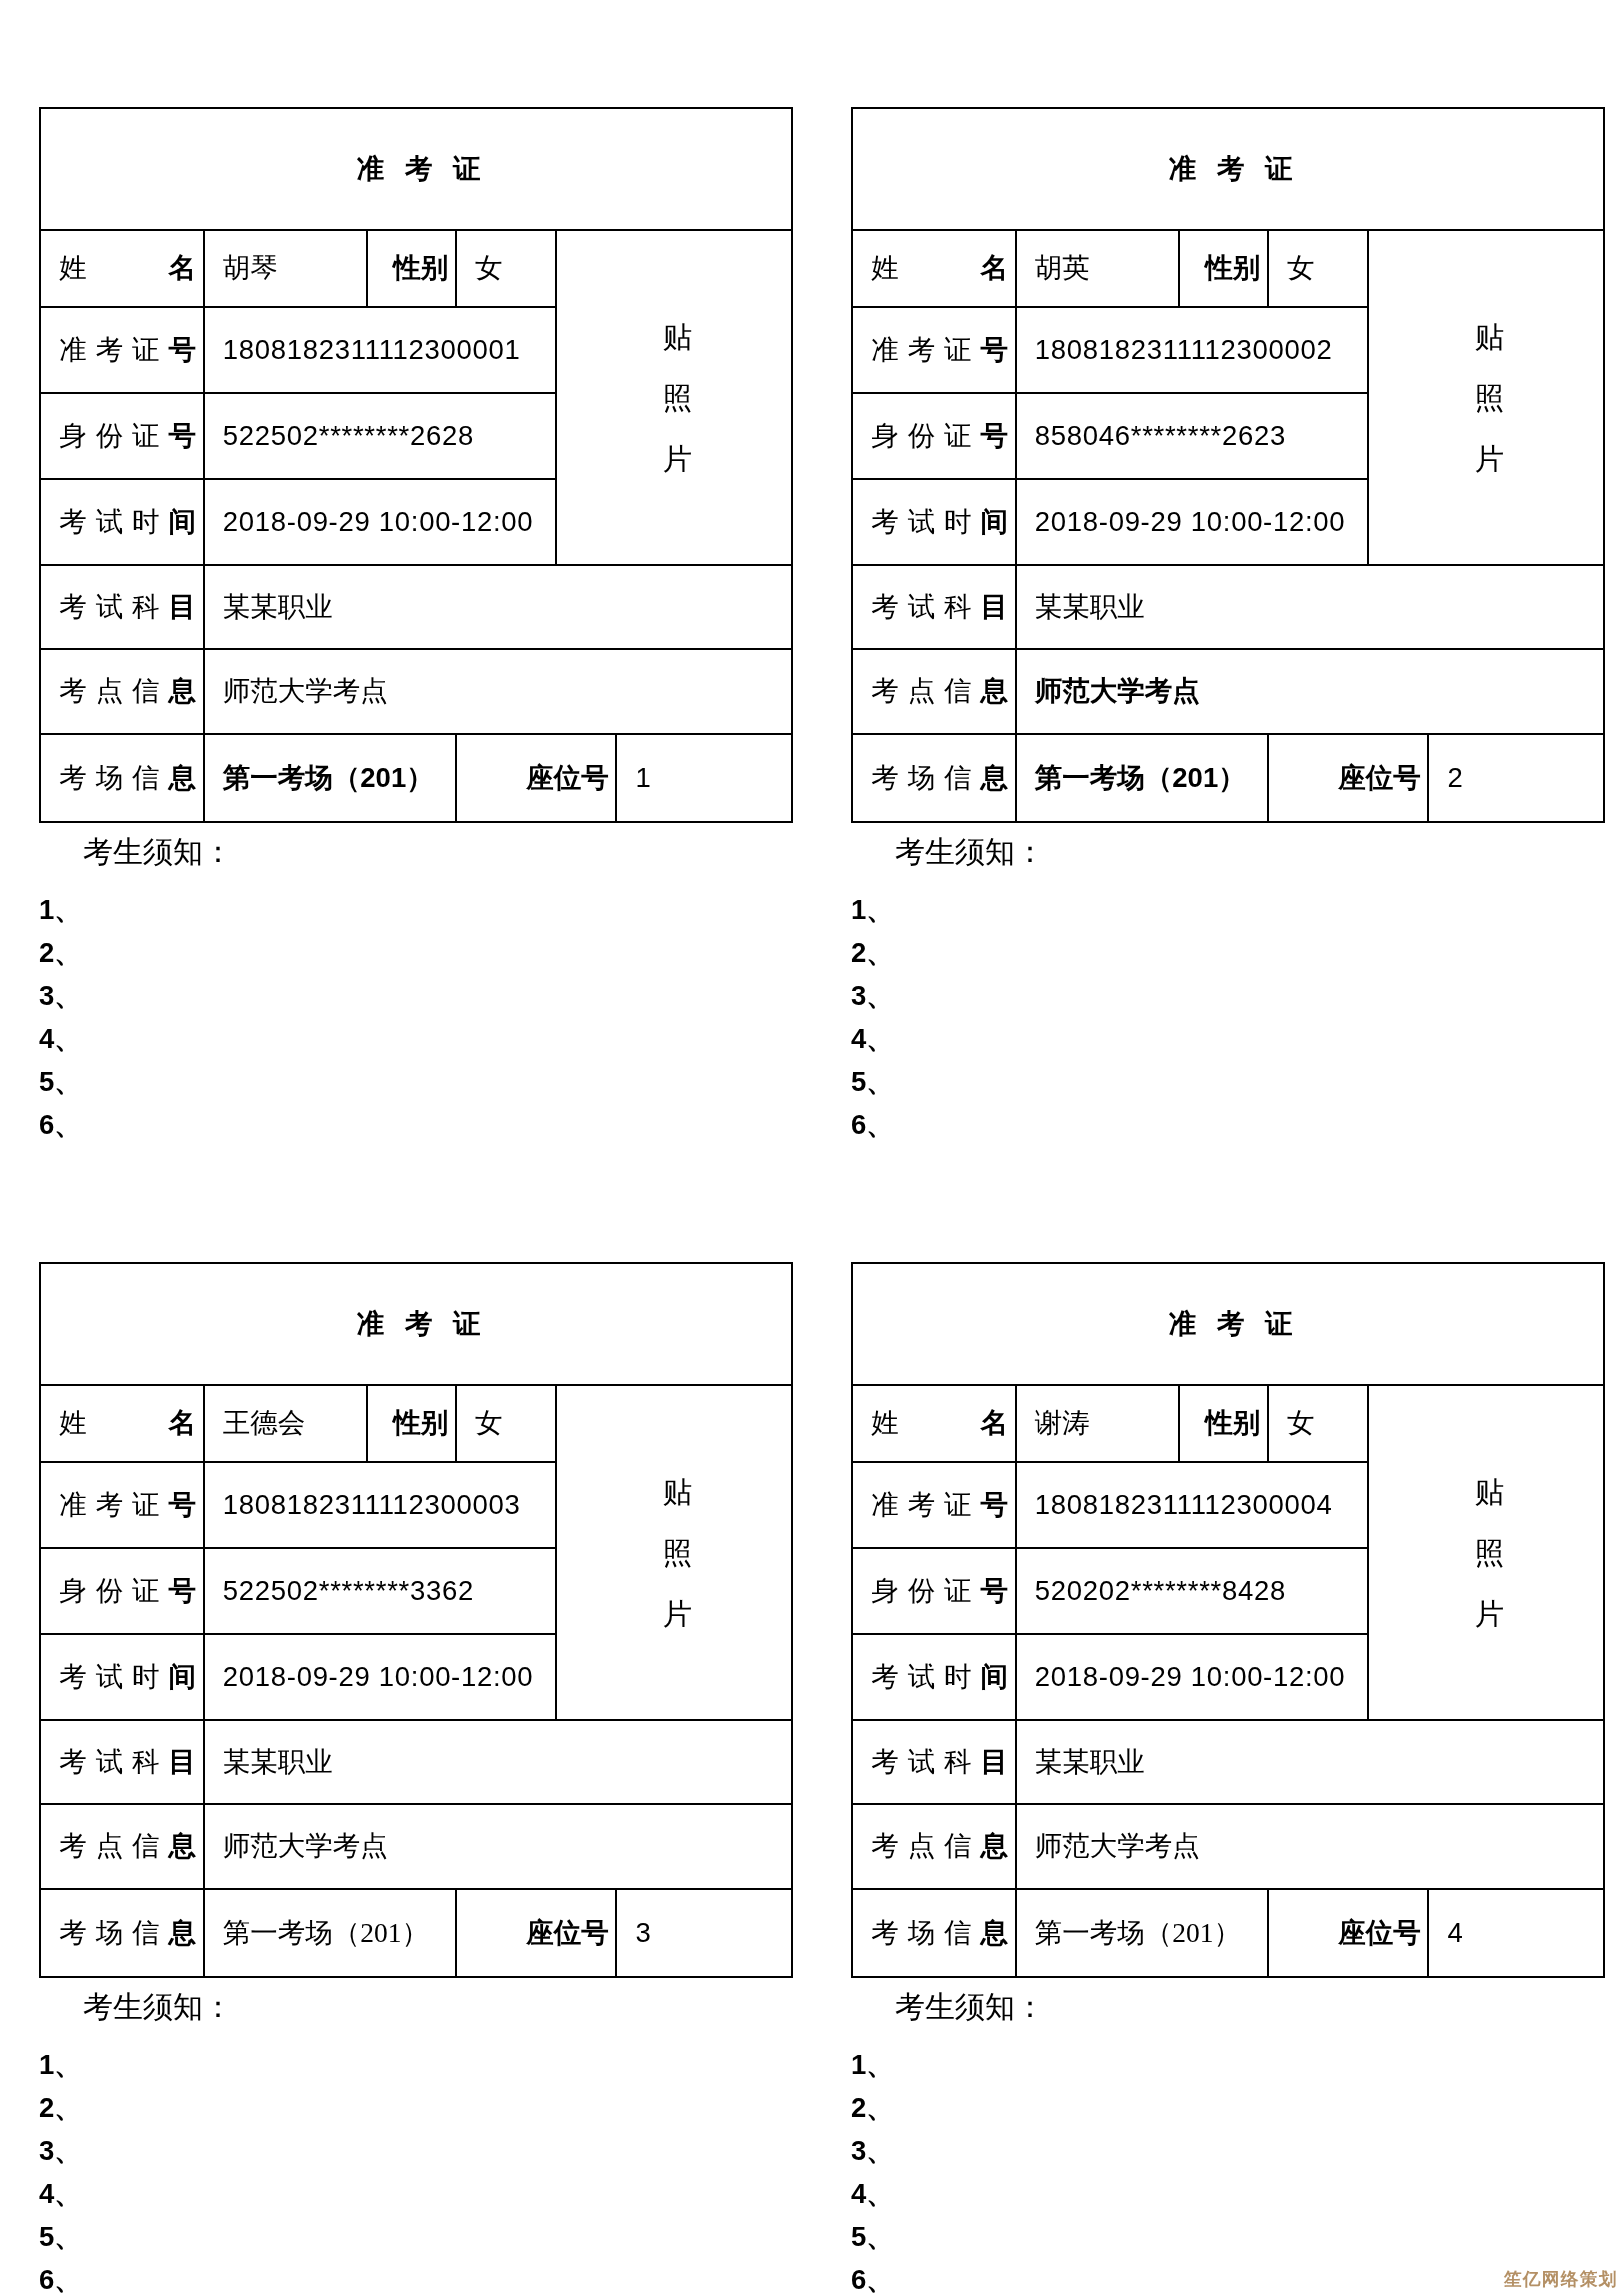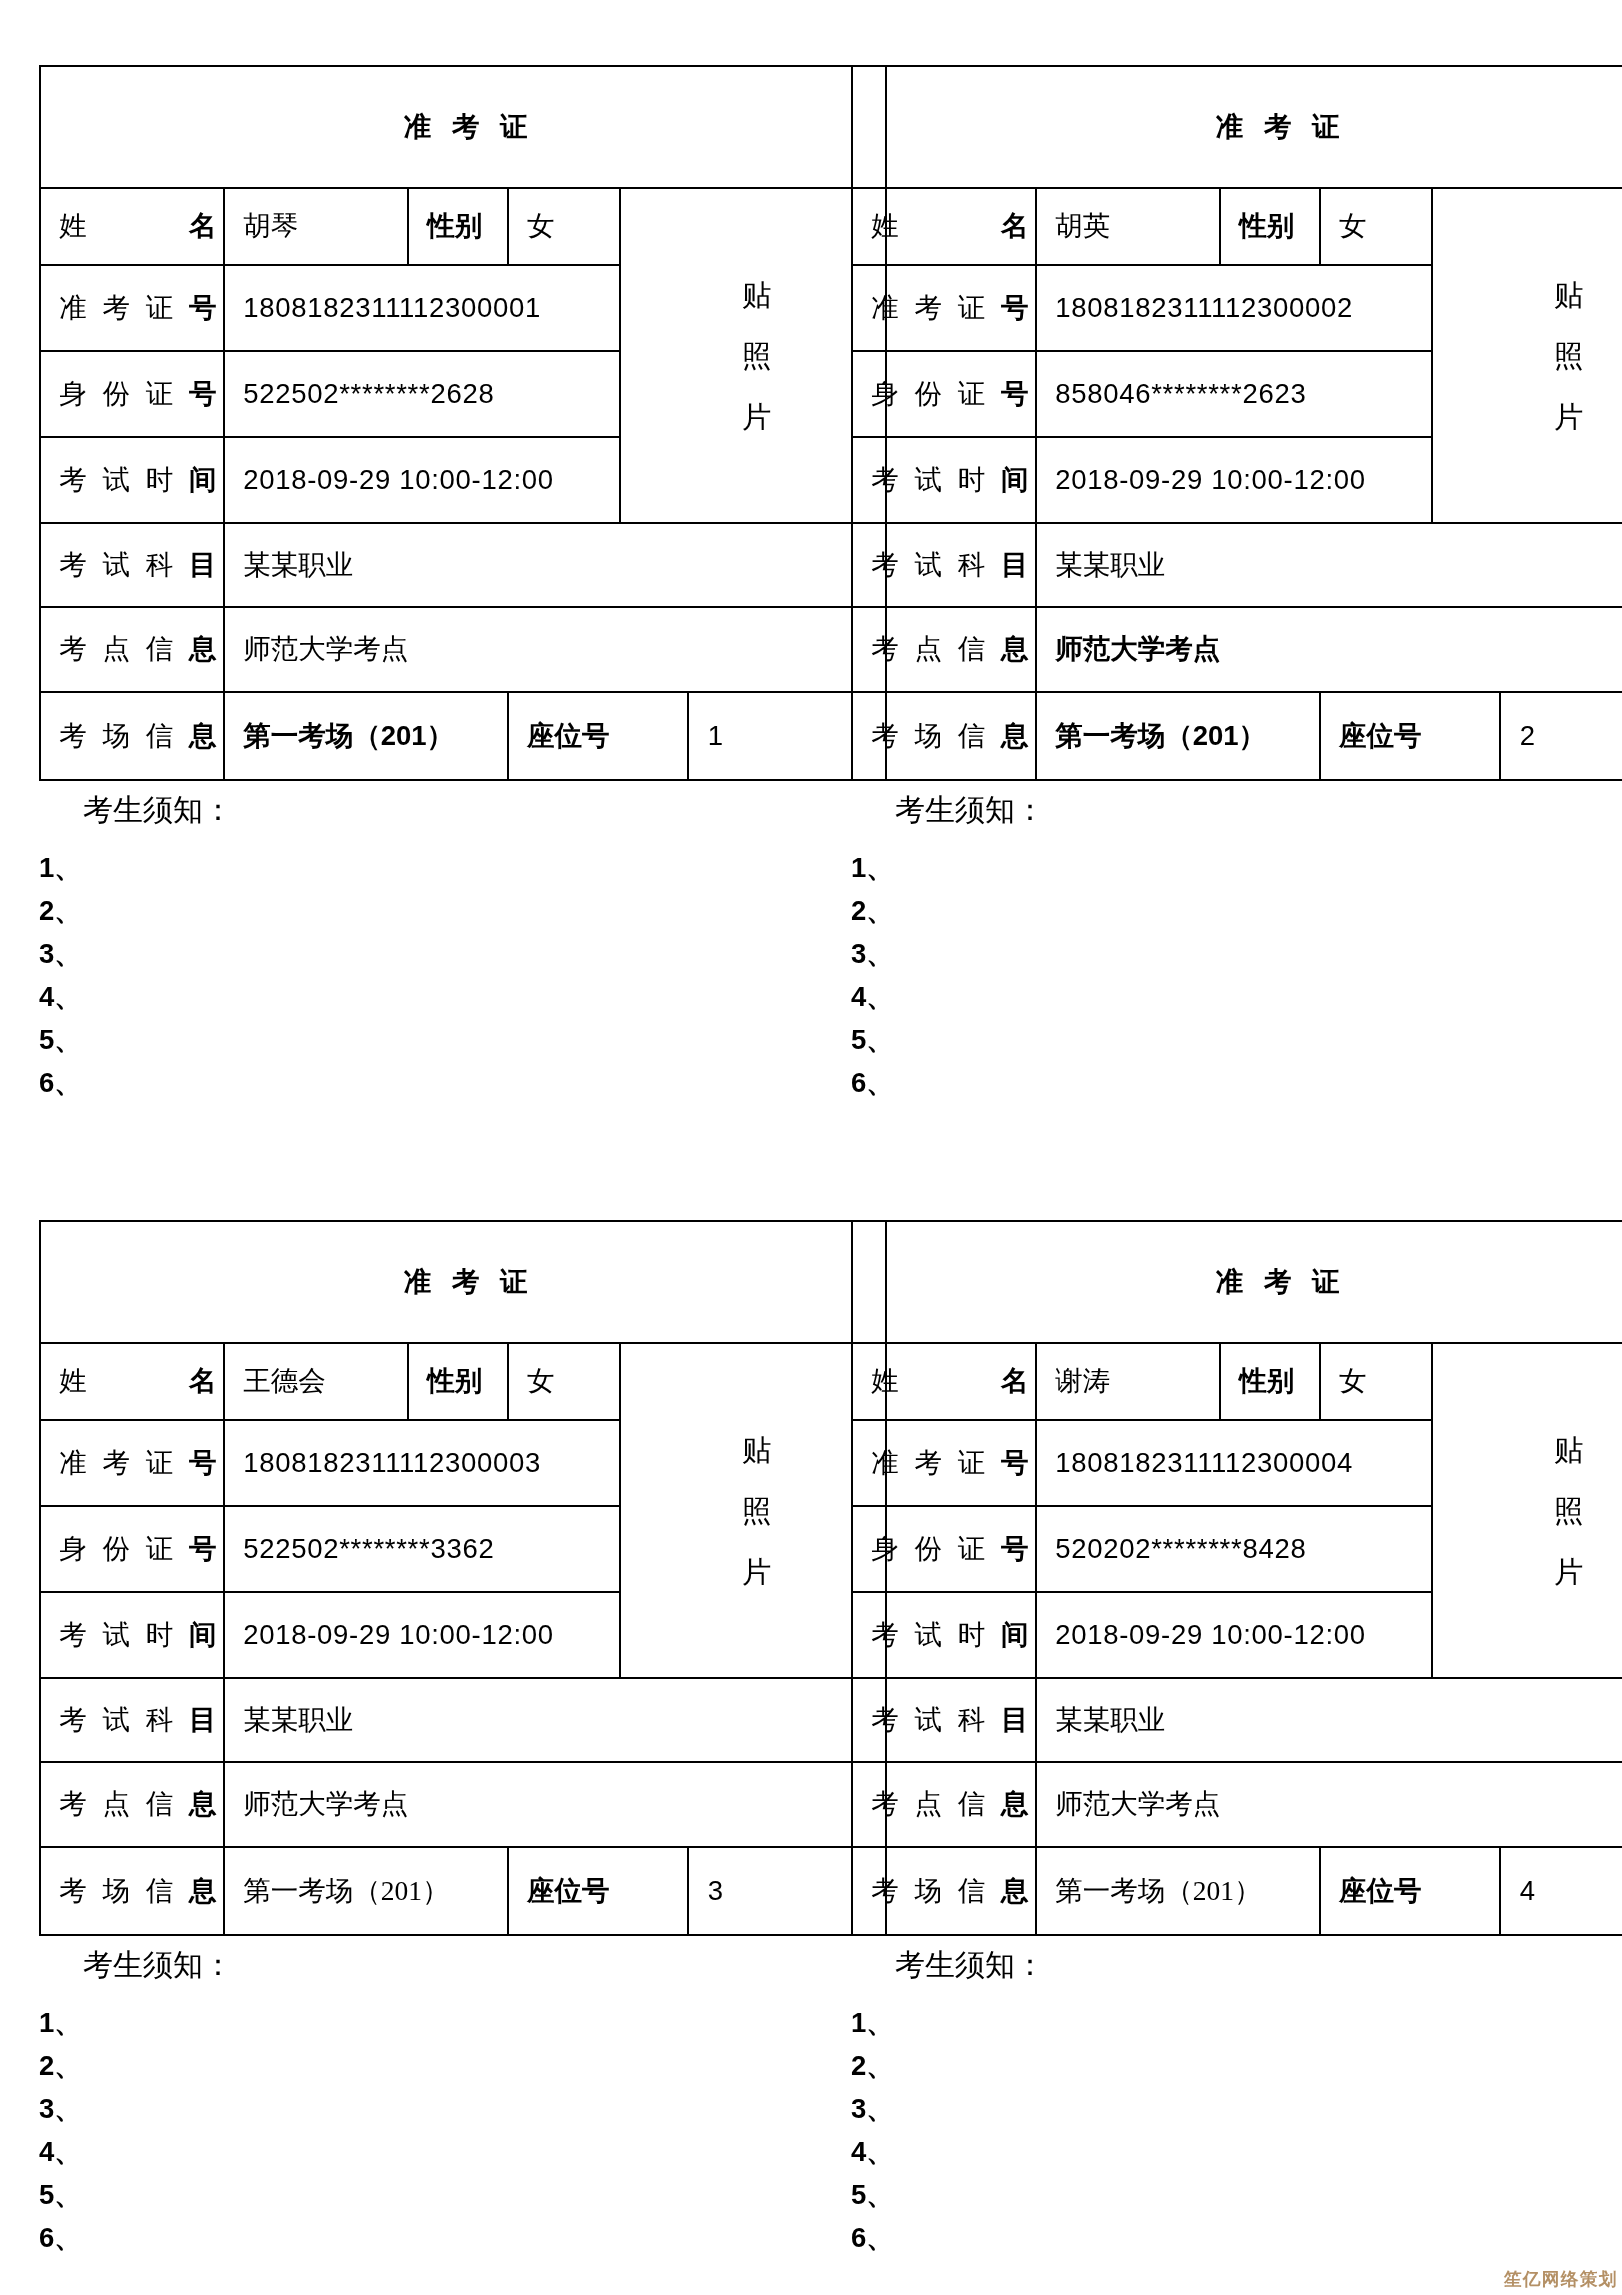--- a/index.html
+++ b/index.html
@@ -13,21 +13,22 @@
   }
   .ticket-block{position:absolute;width:750px;}
   #tblock1{left:39px;top:65px;}
   #tblock2{left:851px;top:65px;}
   #tblock3{left:39px;top:1220px;}
   #tblock4{left:851px;top:1220px;}
 
   table.tkt{
     border-collapse:collapse;
     table-layout:fixed;
-    width:848px;
+    width:754px;
+    margin-top:42px;
   }
   table.tkt td{
     border:2px solid #000;
     vertical-align:middle;
     font-size:27.5px;
     line-height:1.25;
     padding:0 6.5px 0 18.3px;
     overflow:hidden;
     white-space:nowrap;
   }
@@ -56,21 +57,21 @@
   }
   .hei,
   td.lbl-sans,
   td.val-sans,
   td.num,
   .photo-label,
   .notice-item{
     font-family:"Liberation Sans","DejaVu Sans",sans-serif;
   }
   .hei{font-weight:700;}
-  td.lbl-sans{font-weight:700;padding-left:17px;}
+  td.lbl-sans{font-weight:700;padding-left:17px;text-align:right;}
   td.val-serif{font-family:"Liberation Serif","DejaVu Serif",serif;}
   td.num{letter-spacing:0.7px;}
   td.photo-cell{text-align:center;padding:0;}
   .photo-label{
     display:inline-block;
     width:1.15em;
     font-size:29.4px;
     line-height:2.08;
     word-break:break-all;
     text-align:left;

